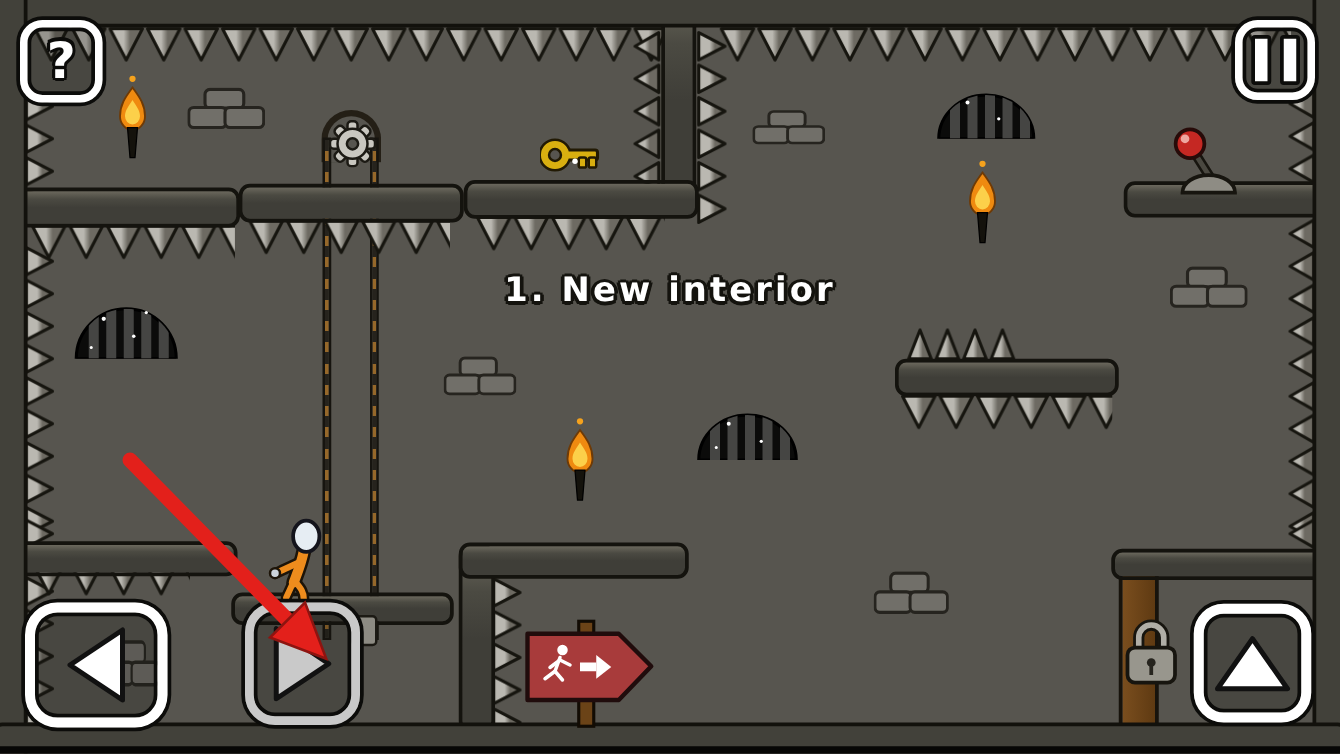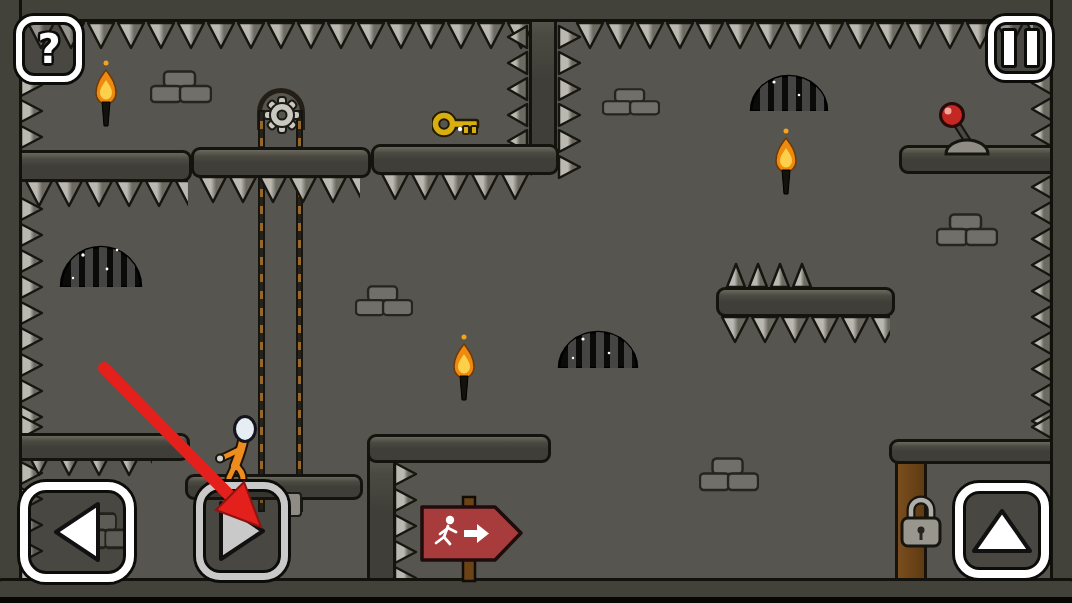--- a/index.html
+++ b/index.html
@@ -323,20 +323,21 @@
     <path d="M28,52 L22,65" stroke="#1d1408" stroke-width="9" stroke-linecap="round" fill="none"></path>
     <path d="M29,52 C33,57 36,60 36,66" stroke="#1d1408" stroke-width="9" stroke-linecap="round" fill="none"></path>
     <path d="M36,28 C34,38 31,45 28,53" stroke="var(--c-character-orange,#ee8c1d)" stroke-width="8" stroke-linecap="round" fill="none"></path>
     <path d="M34,36 C28,39 21,42 15,45" stroke="var(--c-character-orange,#ee8c1d)" stroke-width="5" stroke-linecap="round" fill="none"></path>
     <path d="M28,52 L22,65" stroke="var(--c-character-orange,#ee8c1d)" stroke-width="5" stroke-linecap="round" fill="none"></path>
     <path d="M29,52 C33,57 36,60 36,66" stroke="var(--c-character-orange,#ee8c1d)" stroke-width="5" stroke-linecap="round" fill="none"></path>
     <circle cx="13" cy="45.5" r="4" fill="#ccd3da" stroke="#1d1408" stroke-width="2"></circle>
     <ellipse cx="38" cy="16" rx="10.5" ry="12.5" fill="#e6edf3" stroke="#14141c" stroke-width="3"></ellipse>
   </svg>
 
+  <div class="title">1. New interior</div>
 
   <div class="btn white hudsmall" style="left:16px;top:16px;width:66px;height:66px;">
     <span class="qmark">?</span>
   </div>
   <div class="btn white hudsmall" style="left:988px;top:16px;width:64px;height:64px;gap:7px;">
     <span class="pbar"></span>
     <span class="pbar"></span>
   </div>
   <div class="btn white" style="left:20px;top:482px;width:114px;height:100px;border-radius:26px;">
     <svg width="58" height="66" viewBox="0 0 58 66">

